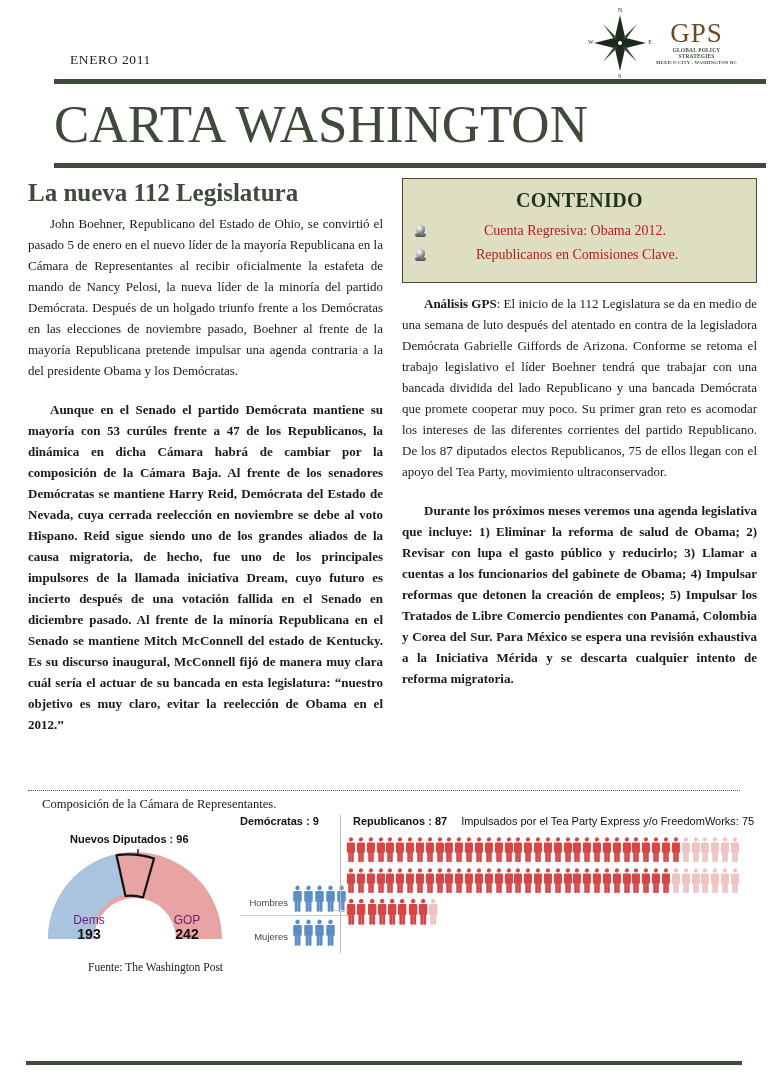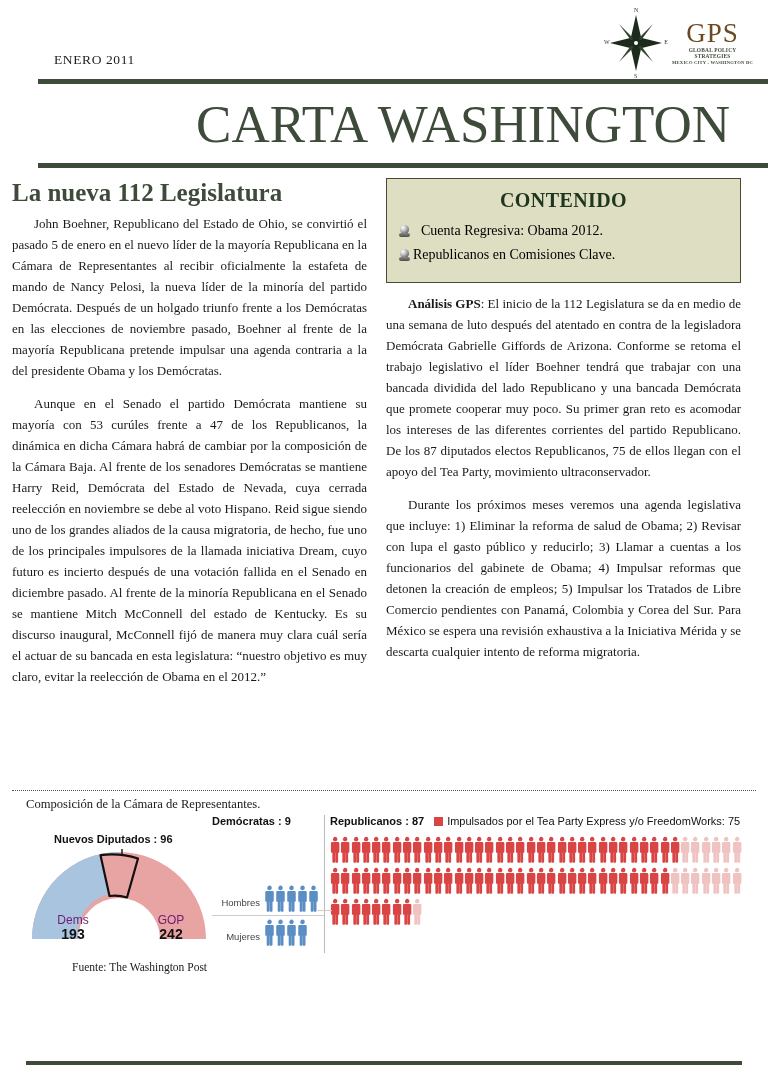--- a/index.html
+++ b/index.html
@@ -4,94 +4,94 @@
 <style>
   html,body{margin:0;padding:0;}
   body{
     width:768px;height:1087px;
     background:#ffffff;
     font-family:"Liberation Serif","DejaVu Serif",serif;
     color:#1a1a1a;
     overflow:hidden;
     position:relative;
   }
-  .page{position:relative;width:768px;height:1087px;box-sizing:border-box;padding:0 12px;}
+  .page{position:relative;width:768px;height:1087px;box-sizing:border-box;padding:0 28px;}
 
   
   .masthead{position:relative;height:170px;}
   .logo-block{position:absolute;right:2px;top:4px;width:150px;height:78px;display:flex;align-items:center;}
   .compass{width:64px;height:72px;position:relative;flex:0 0 auto;}
   .compass .lbl{position:absolute;font-size:6px;color:#333;font-family:"Liberation Serif",serif;}
   .compass .n{left:30px;top:0;}
   .compass .s{left:30px;bottom:0;}
   .compass .w{left:0;top:32px;}
   .compass .e{right:0;top:32px;}
   .logo-text{margin-left:3px;text-align:center;}
   .logo-gps{font-size:27px;letter-spacing:1px;color:#6b4a20;font-family:"Liberation Serif",serif;line-height:.95;}
   .logo-sub1{font-size:5.4px;letter-spacing:.2px;color:#3c4a38;font-weight:bold;margin-top:1px;}
   .logo-sub2{font-size:4.6px;letter-spacing:.2px;color:#3c4a38;font-weight:bold;margin-top:1px;}
 
   .issue-date{position:absolute;left:42px;top:52px;font-size:13.5px;letter-spacing:.6px;color:#1d1d1d;font-variant:small-caps;}
   .rule{background:#3e4a3a;width:100%;}
   .rule-top{position:absolute;left:26px;right:26px;top:79px;height:5px;}
   .rule-bot{position:absolute;left:26px;right:26px;top:163px;height:5px;}
-  .paper-title{position:absolute;left:26px;right:26px;top:90px;text-align:right;font-size:53px;line-height:68px;
+  .paper-title{position:absolute;left:26px;right:26px;top:90px;text-align:left;font-size:53px;line-height:68px;
     color:#3e4a3a;letter-spacing:0px;white-space:nowrap;}
 
   
   .cols{position:relative;margin-top:8px;height:610px;}
   .col{position:absolute;top:0;width:355px;}
   .col-left{left:0;}
   .col-right{left:374px;}
   .headline{font-size:25px;color:#3e4a3a;line-height:30px;margin:0 0 5px 0;}
   p.body{margin:0;text-align:justify;font-size:13px;line-height:21px;text-indent:22px;hyphens:auto;}
-  p.body + p.body{margin-top:12px;}
+  p.body + p.body{margin-top:18px;font-weight:bold;}
 
   
   .contenido{
     background:#dedec2;border:1.6px solid #4a4a34;
     padding:8px 10px 12px 10px;margin-bottom:10px;box-sizing:border-box;
   }
   .contenido h2{margin:2px 0 10px 0;text-align:center;font-size:20px;color:#20351e;letter-spacing:.4px;}
   .c-item{display:flex;align-items:flex-start;margin:0 0 6px 0;}
   .c-bullet{flex:0 0 auto;width:16px;height:15px;position:relative;margin-top:2px;}
   .c-bullet .dot{position:absolute;left:3px;top:1px;width:9px;height:9px;border-radius:50%;
      background:radial-gradient(circle at 32% 28%, #fff 0%, #bdbdbd 38%, #6a6a6a 75%, #3a3a3a 100%);}
   .c-bullet .base{position:absolute;left:2px;top:9px;width:11px;height:4px;border-radius:2px;
      background:linear-gradient(#888,#4d4d4d);}
-  .c-txt{font-size:14px;line-height:18px;color:#000000;}
+  .c-txt{font-size:14px;line-height:18px;color:#b91c1c;margin-left:47px;}
   .c-item.first .c-txt{padding-left:8px;}
 
   
   .dotted{border-top:1.6px dotted #555;margin-top:2px;}
 
   
   .info-wrap{position:relative;margin-top:6px;height:168px;}
   .info-cap{font-size:12.6px;color:#1a1a1a;margin:0 0 3px 14px;}
   .info-body{position:relative;height:140px;}
 
   .gauge{position:absolute;left:14px;top:20px;width:186px;height:112px;}
   .gauge-title{position:absolute;left:28px;top:-2px;font-size:11px;font-weight:bold;
      font-family:"Liberation Sans",sans-serif;color:#111;white-space:nowrap;}
   .gauge svg{position:absolute;left:0;top:14px;}
   .g-lab{position:absolute;font-family:"Liberation Sans",sans-serif;text-align:center;}
   .g-lab .nm{font-size:12px;color:#701a75;}
   .g-lab .vl{font-size:14px;font-weight:bold;color:#111;margin-top:-1px;}
   .g-dems{left:18px;top:78px;width:58px;}
   .g-gop{left:116px;top:78px;width:58px;}
 
-  .dems-panel{position:absolute;left:200px;top:0;width:112px;height:140px;}
+  .dems-panel{position:absolute;left:212px;top:0;width:112px;height:140px;}
   .panel-head{font-family:"Liberation Sans",sans-serif;font-size:11px;font-weight:bold;color:#111;white-space:nowrap;}
   .row-lab{font-family:"Liberation Sans",sans-serif;font-size:9.5px;color:#444;text-align:right;padding-right:4px;}
   .fig-row{display:flex;align-items:flex-end;}
   .sep-line{height:1px;background:#ccc;}
   .vline{position:absolute;width:1px;background:#bbb;}
 
   .gop-panel{position:absolute;left:318px;top:0;right:0;height:140px;}
-  .gop-head{display:flex;align-items:center;font-family:"Liberation Sans",sans-serif;font-size:11px;color:#111;white-space:nowrap;}
+  .gop-head{display:flex;align-items:center;font-family:"Liberation Sans",sans-serif;font-size:11px;color:#111;white-space:nowrap;margin-left:7px;}
   .gop-head .b{font-weight:bold;}
   .swatch{width:9px;height:9px;background:#d94545;margin:0 4px 0 10px;display:inline-block;}
   .gop-rows{margin-top:5px;}
   .gop-row{display:flex;align-items:flex-end;height:31px;}
 
   .source{font-size:11.5px;color:#1a1a1a;margin:6px 0 0 60px;}
 
   
   .footer{position:absolute;left:26px;right:26px;bottom:22px;}
   .foot-rule{height:4px;background:#3e4a3a;}

